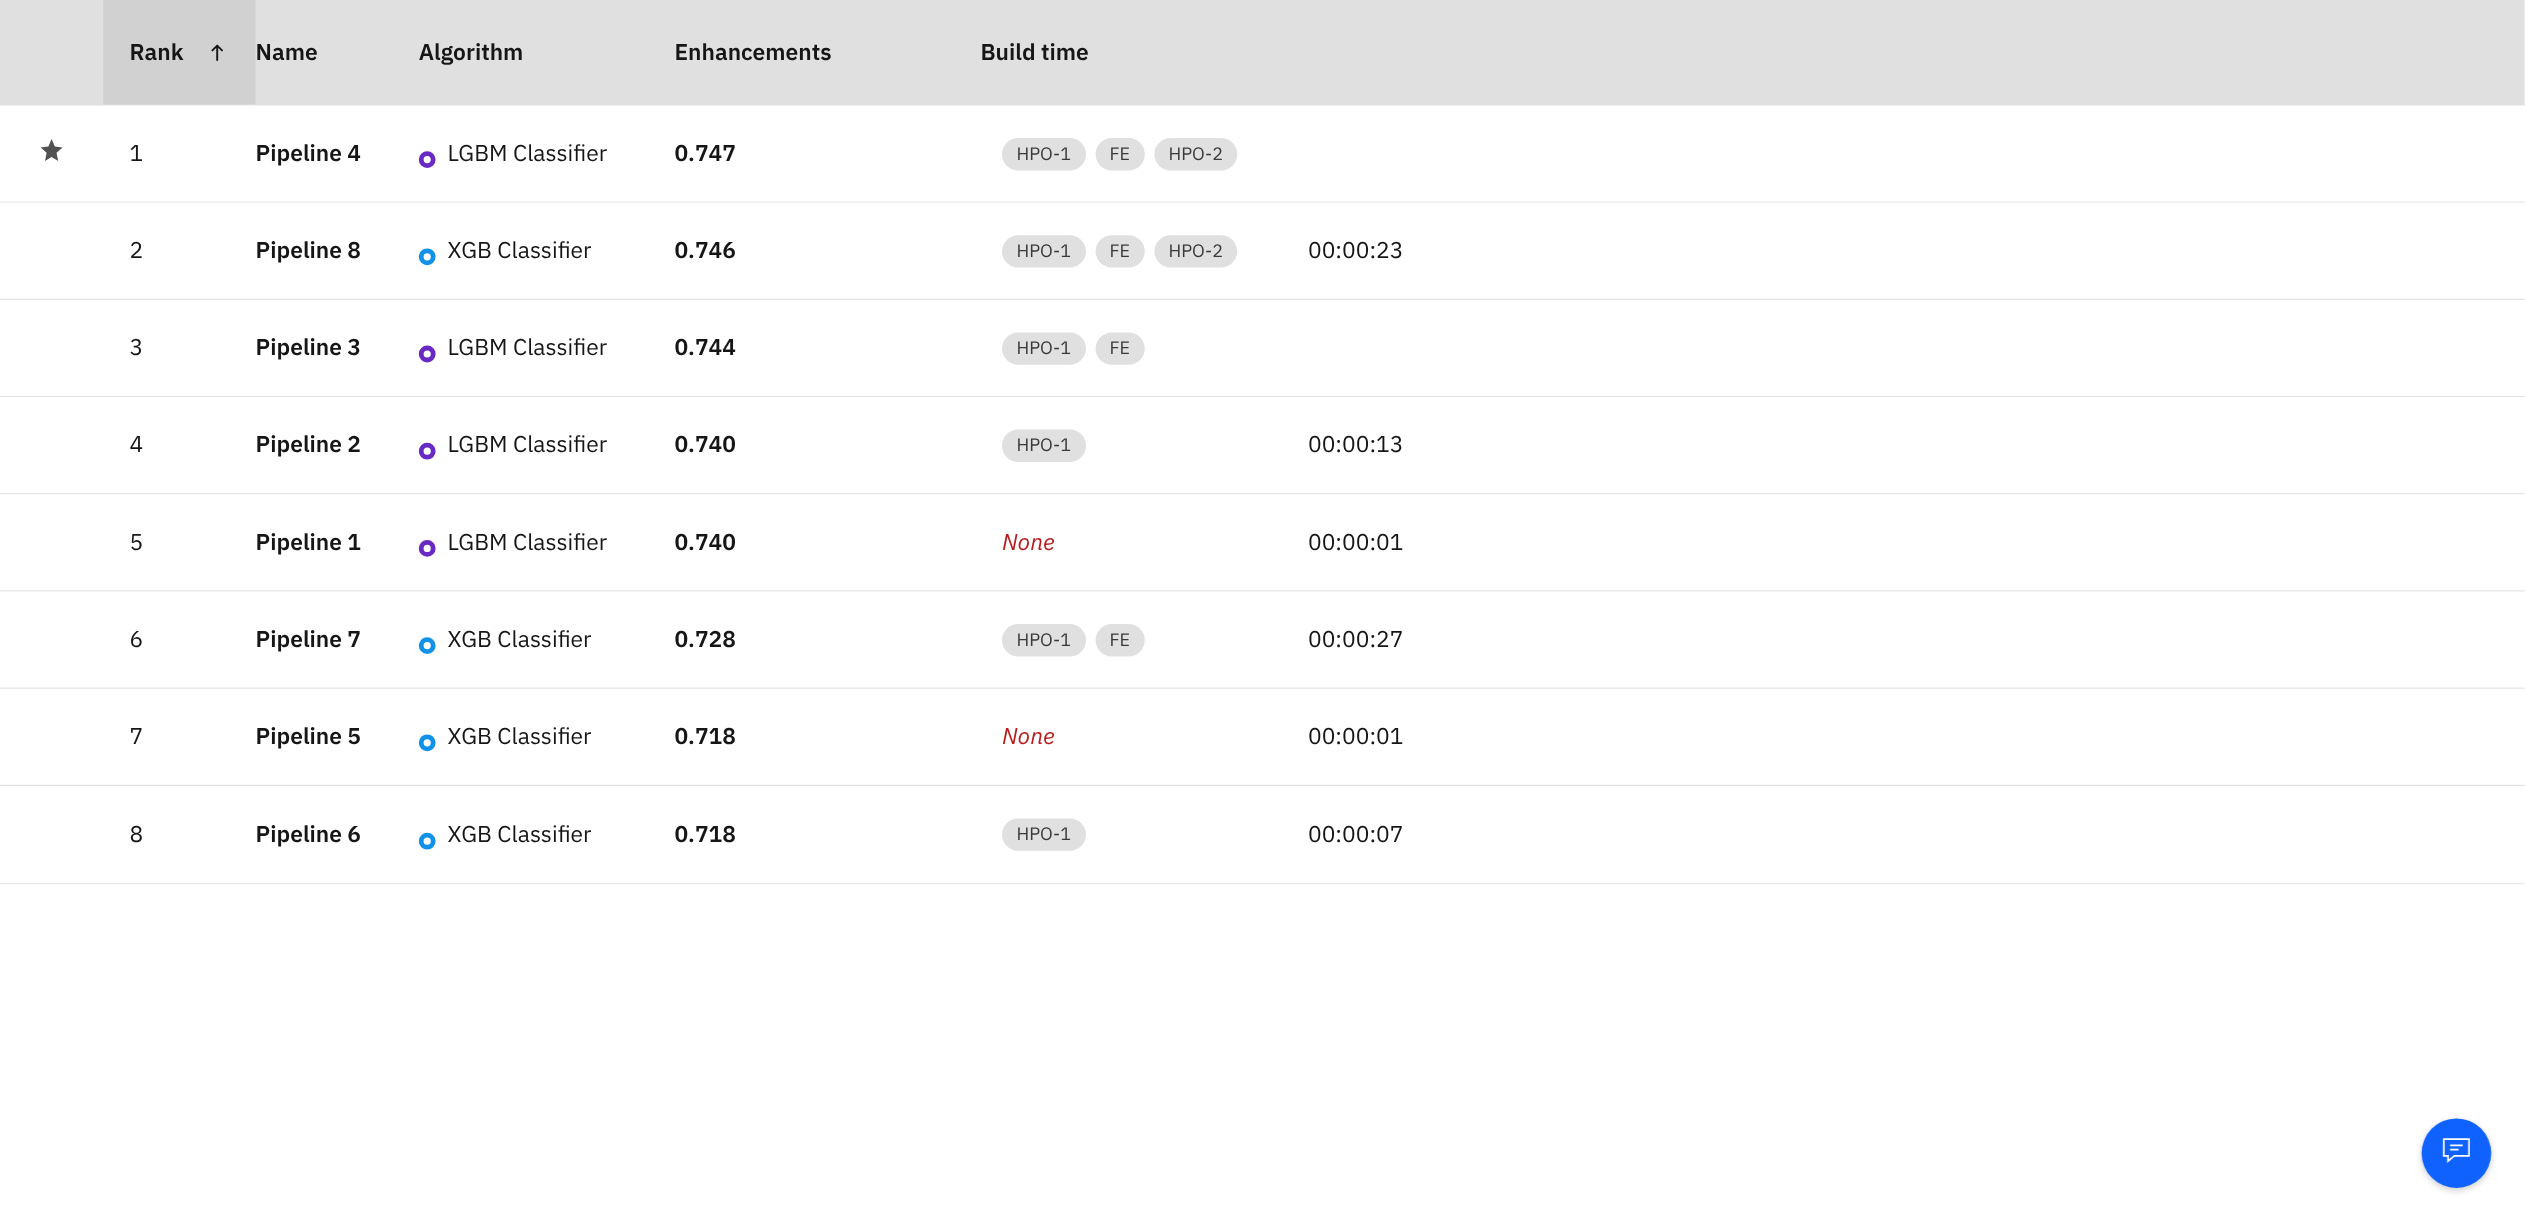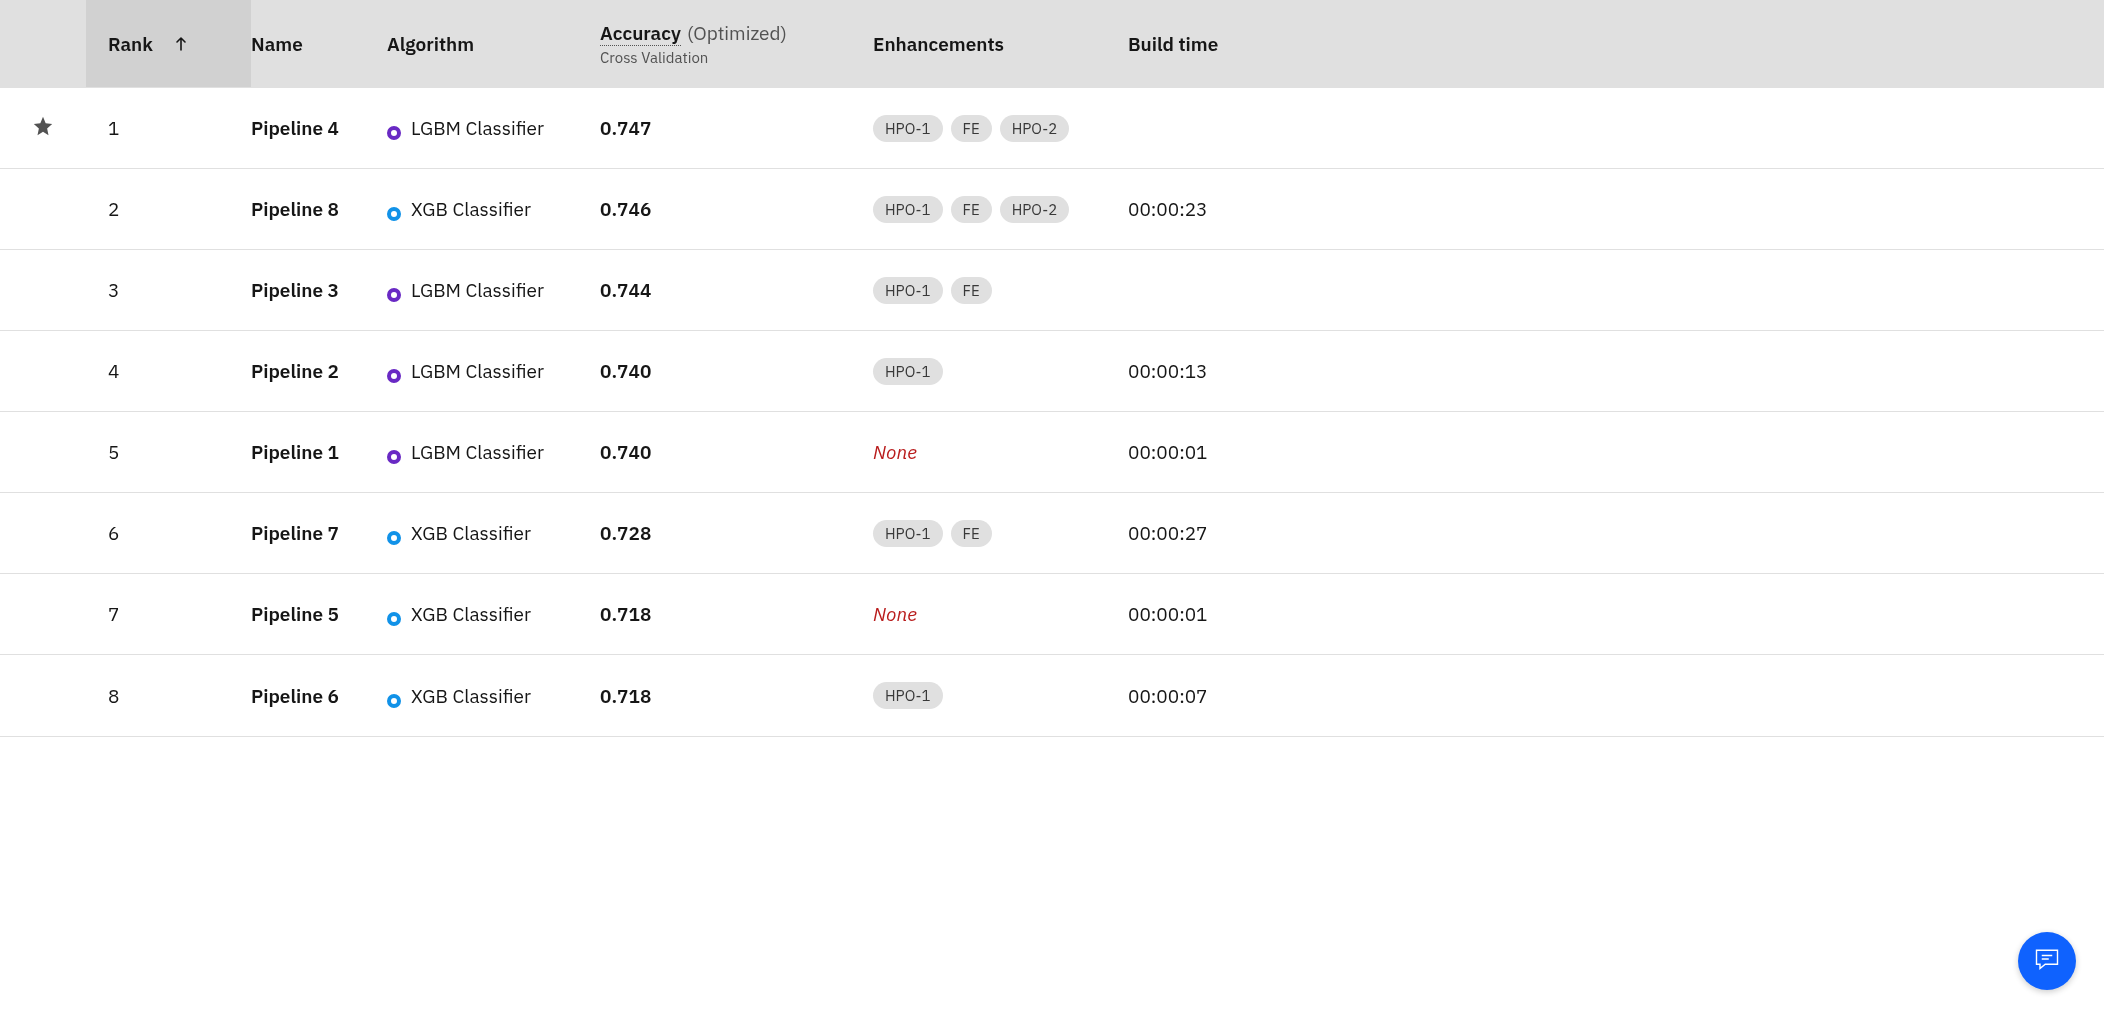--- a/index.html
+++ b/index.html
@@ -27,21 +27,21 @@
     align-items: center;
     background: #fff;
     height: 81px;
     border-bottom: 1px solid #e0e0e0;
   }
   .lb-row:last-child {
     border-bottom: none;
   }
 
   .col-star { width: 86px; display:flex; justify-content:center; align-items:center; }
-  .col-rank { width: 165px; padding-left: 22px; display:flex; align-items:center; }
+  .col-rank { width: 127px; padding-left: 22px; display:flex; align-items:center; }
   .col-name { width: 136px; display:flex; align-items:center; }
   .col-algo { width: 213px; display:flex; align-items:center; }
   .col-acc  { width: 273px; display:flex; align-items:center; }
   .col-enh  { width: 255px; display:flex; align-items:center; }
   .col-time { flex: 1; display:flex; align-items:flex-start; }
 
   .hdr { font-weight: 600; color: #161616; }
   .hdr-rank-box {
     background: #d1d1d1;
     height: 100%;
@@ -112,29 +112,20 @@
             <path d="M8 2 L8 14 M8 2 L4 6 M8 2 L12 6" stroke="#161616" stroke-width="1.6" fill="none" stroke-linecap="round"></path>
           </svg>
       </span>
     </div>
     <div class="col-name hdr">
       <span>Name</span>
     </div>
     <div class="col-algo hdr">
       <span>Algorithm</span>
     </div>
-    <div class="col-acc">
-      <div>
-        <div class="acc-hdr-main">
-          <span class="acc-metric">Accuracy</span>
-          <span class="acc-opt">(Optimized)</span>
-        </div>
-        <div class="acc-sub">Cross Validation</div>
-      </div>
-    </div>
     <div class="col-enh hdr">
       <span>Enhancements</span>
     </div>
     <div class="col-time hdr">
       <span>Build time</span>
     </div>
   </div>
 
   <div id="rows-container">
       <div class="lb-row">

